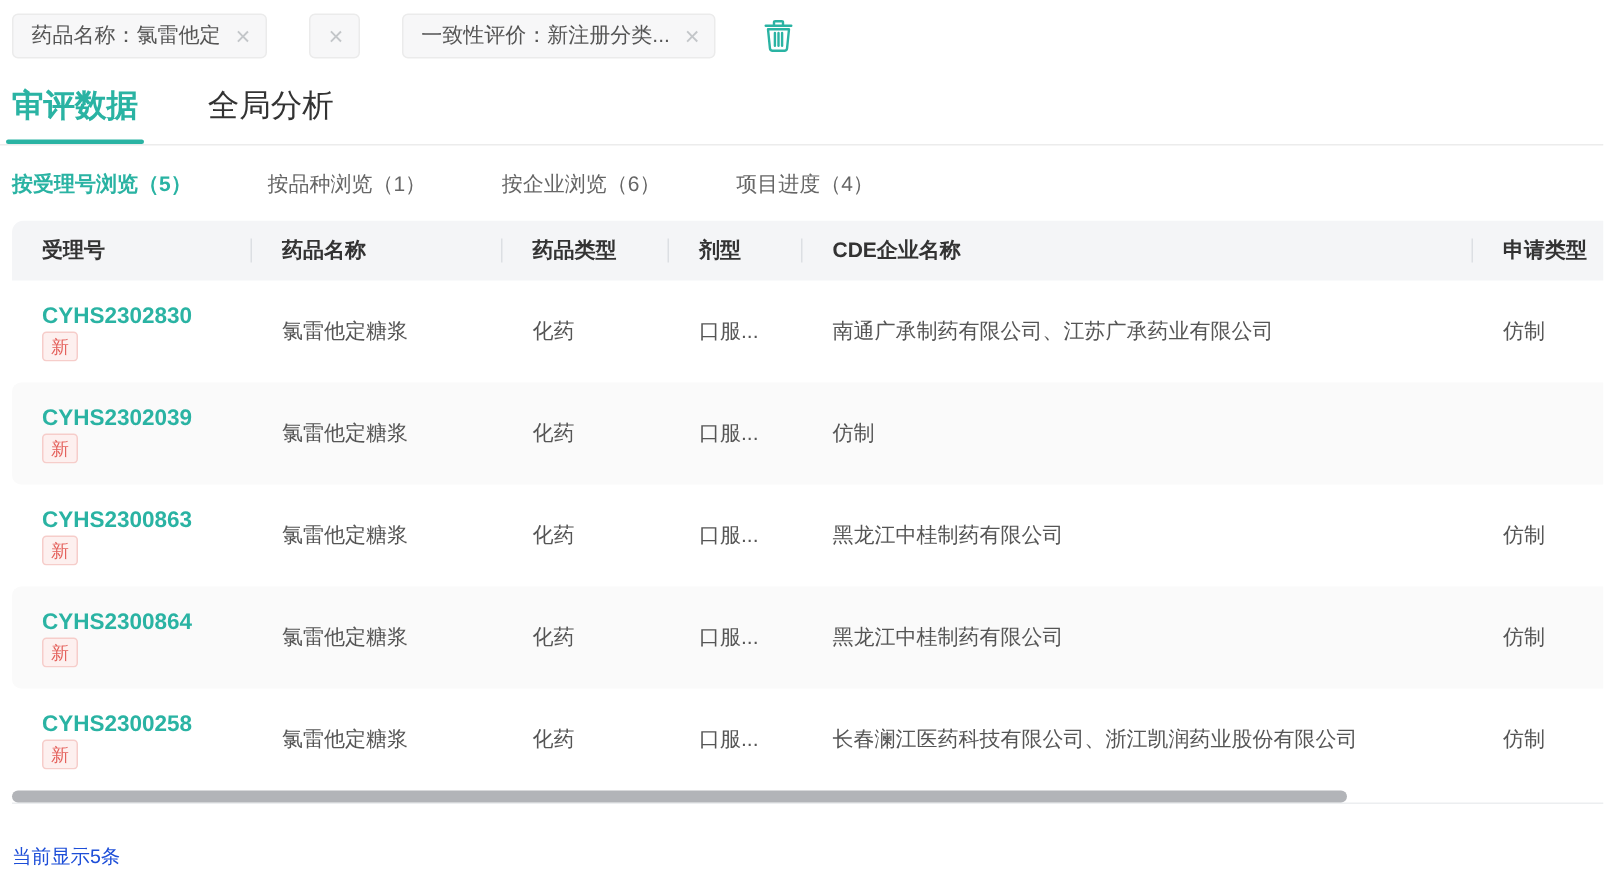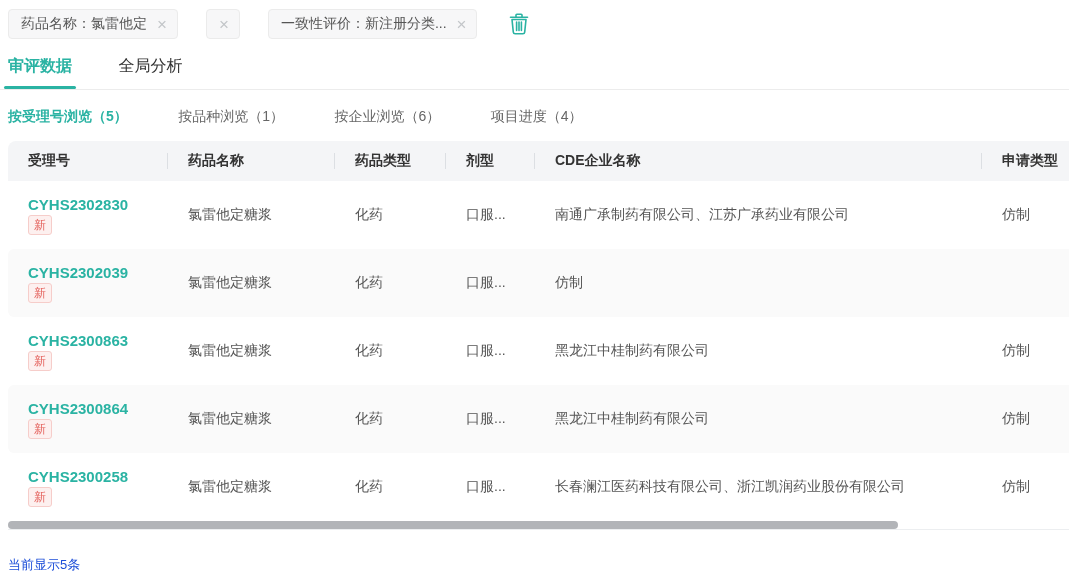--- a/index.html
+++ b/index.html
@@ -19,21 +19,21 @@
     background: #f7f7f8; border: 1px solid #ebebeb; border-radius: 4px;
     font-size: 14px; color: #555; cursor: default;
   }
   .tag .close-x { color: #c3c6c9; font-size: 17px; line-height: 1; cursor: pointer; }
   .trash-btn { margin-left: 4px; cursor: pointer; display: inline-flex; align-items: center; }
 
   
   .tab-bar { margin-top: 17px; padding-left: 8px; border-bottom: 1px solid #ececec; }
   .tab {
     display: inline-block; margin-right: 42px; padding-bottom: 12px;
-    font-size: 16px; color: #333; cursor: pointer; position: relative;
+    font-size: 21px; color: #333; cursor: pointer; position: relative;
   }
   .tab.active { color: #2ab3a3; font-weight: bold; }
   .tab.active::after {
     content: ""; position: absolute; left: -4px; right: -4px; bottom: 0;
     height: 3px; background: #2ab3a3; border-radius: 2px;
   }
 
   
   .subtab-bar { padding: 17px 8px 15px 8px; }
   .subtab { display: inline-block; margin-right: 46px; font-size: 14px; color: #666; cursor: pointer; }

